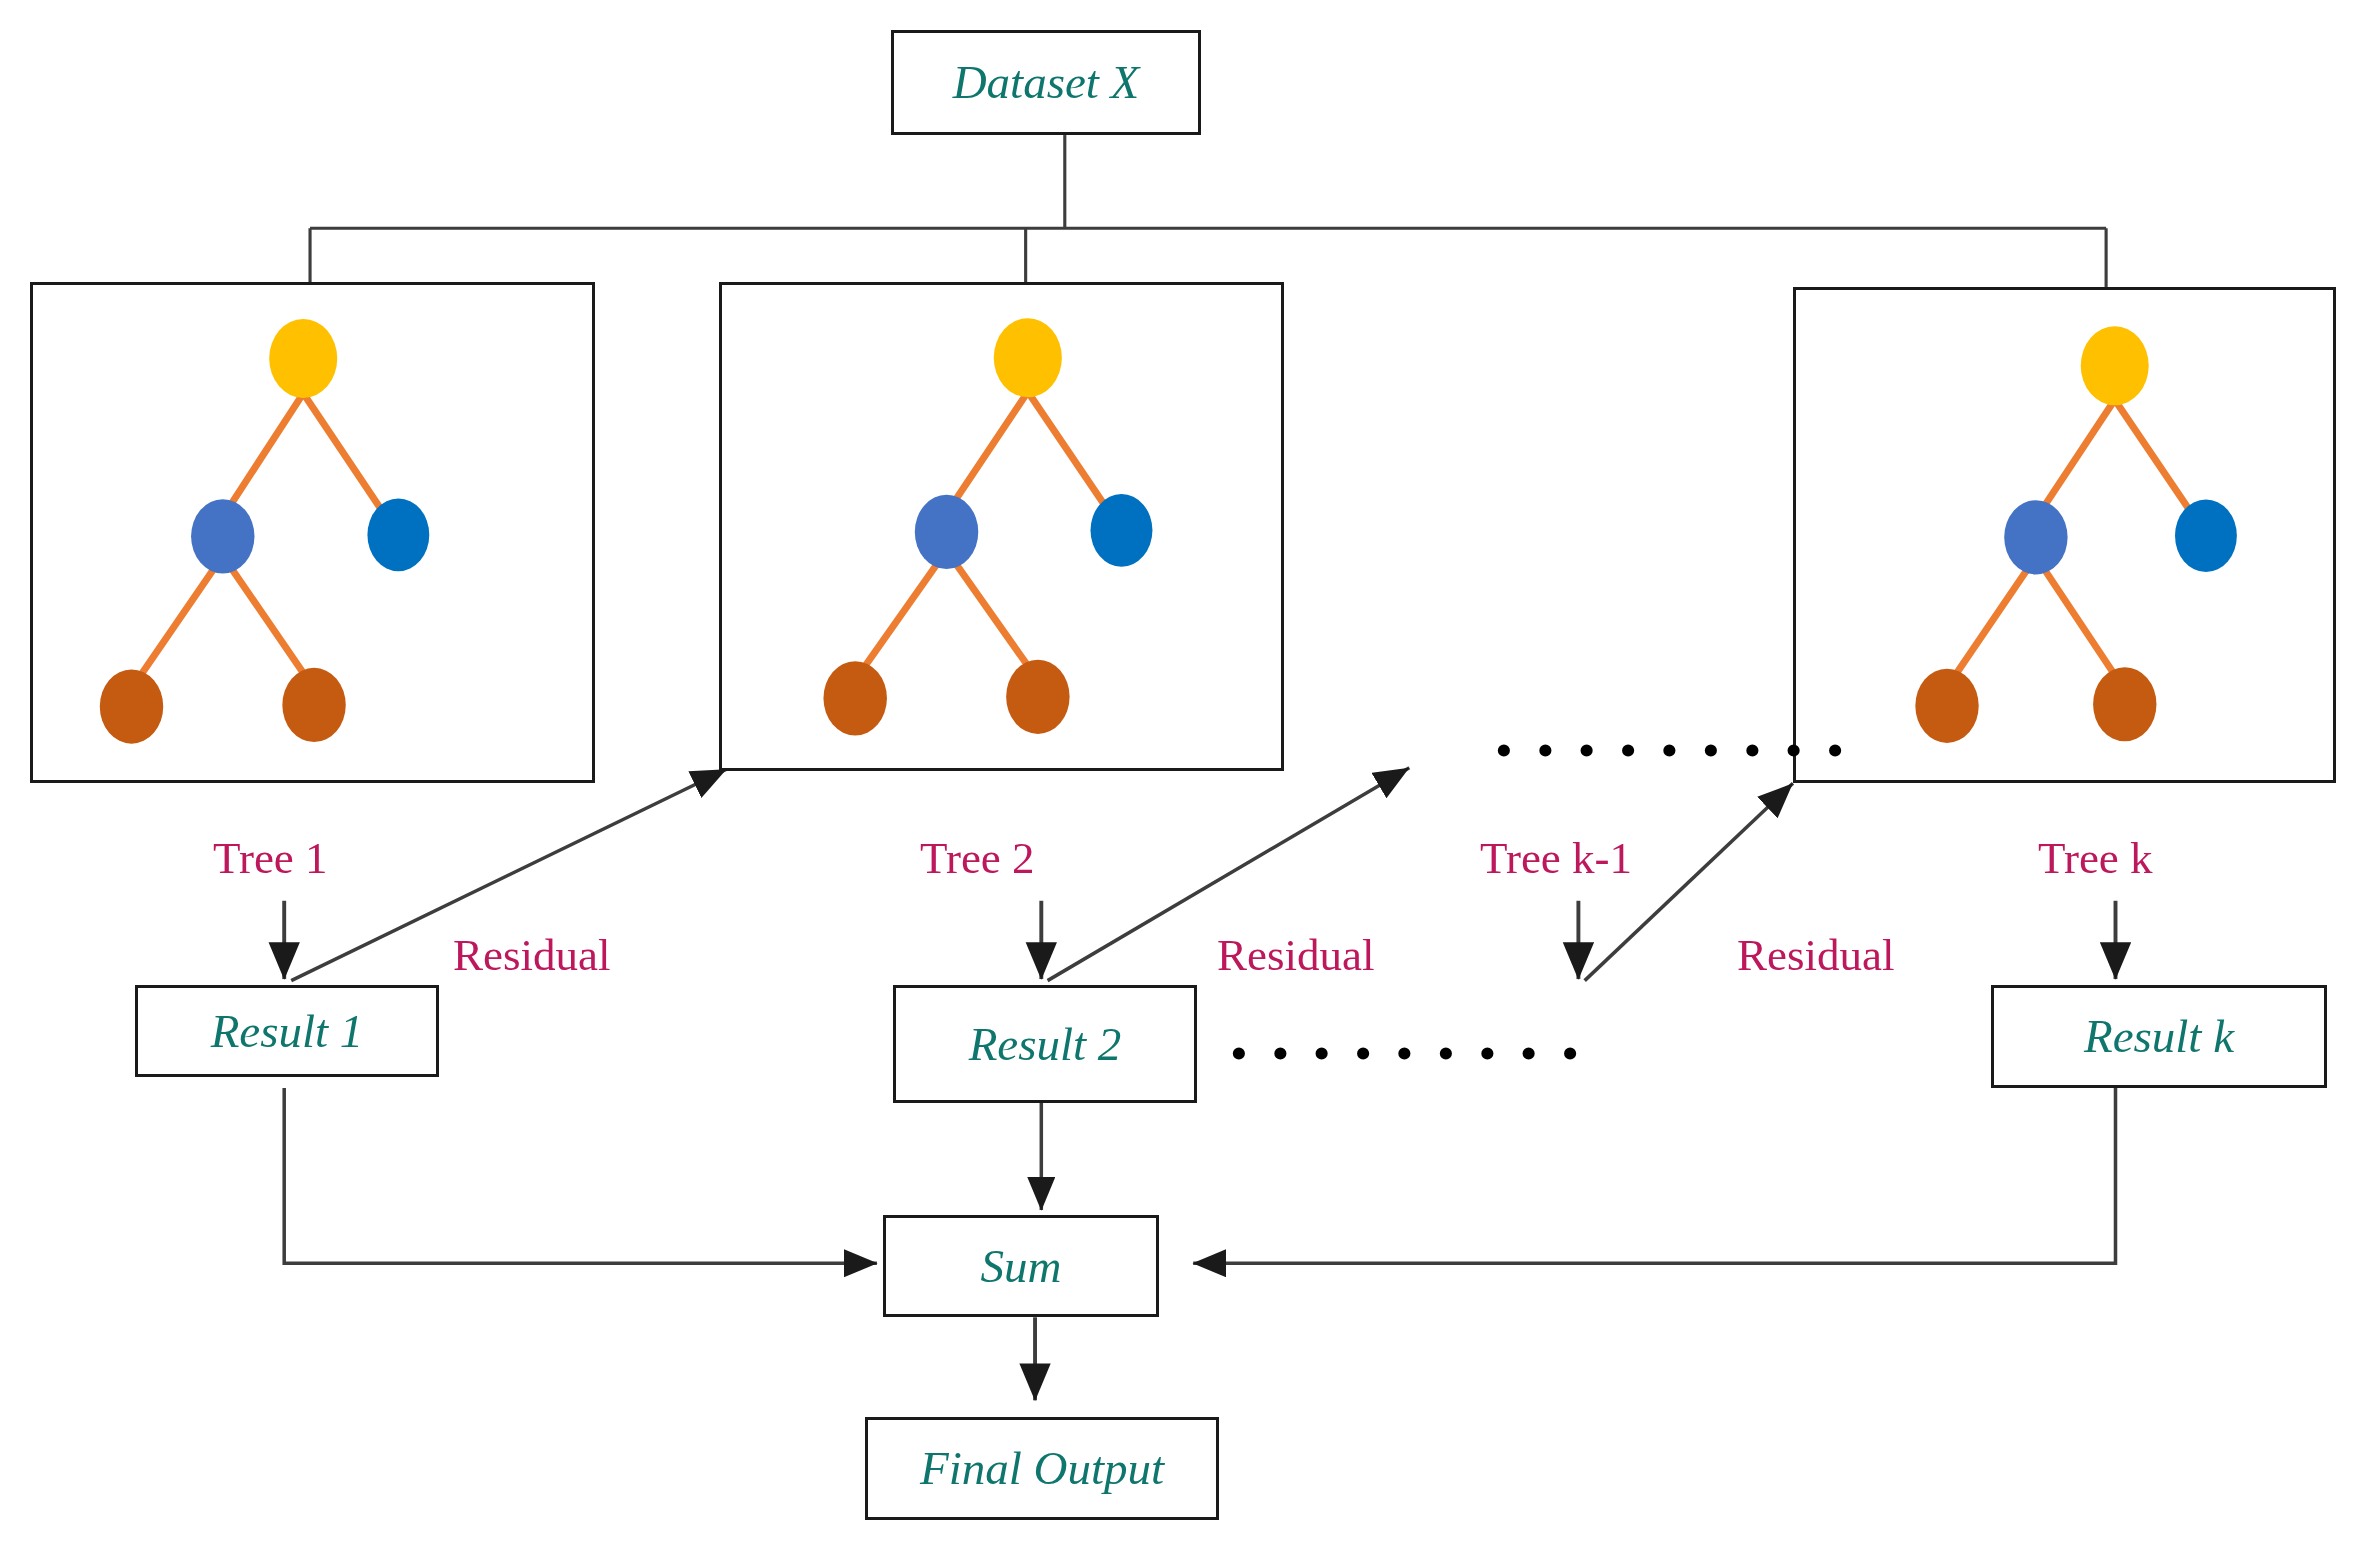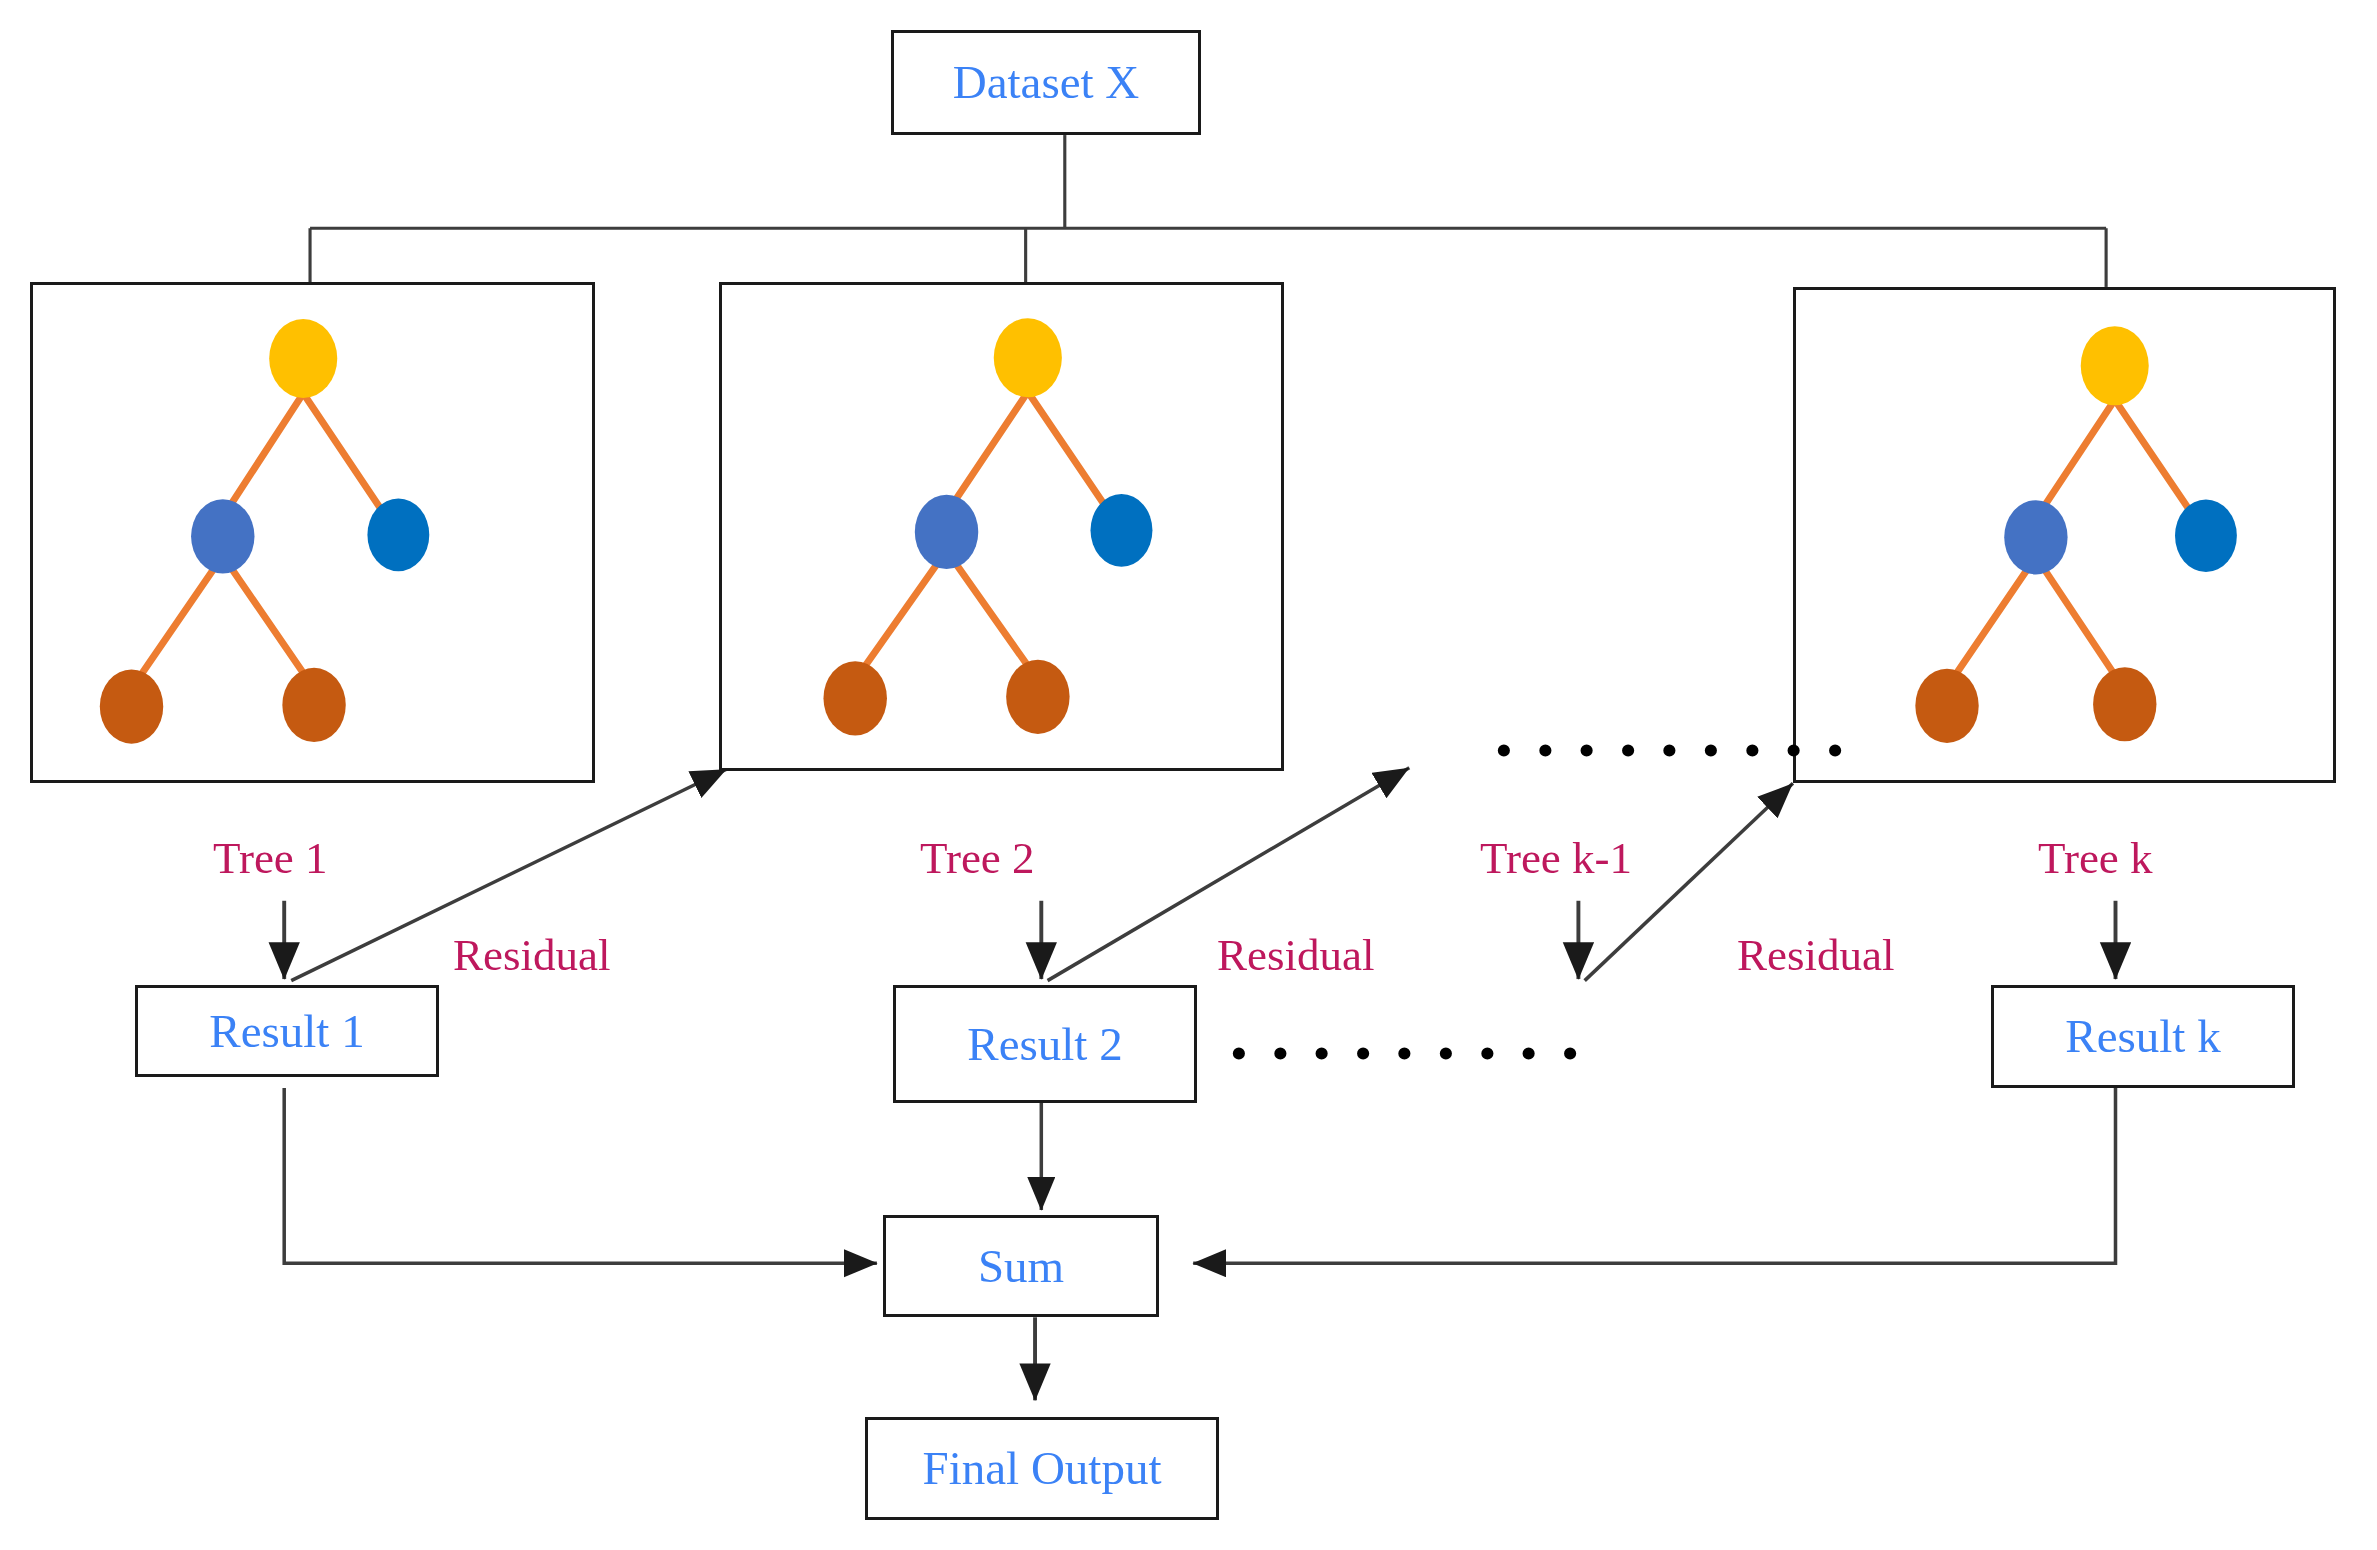--- a/index.html
+++ b/index.html
@@ -24,23 +24,24 @@
     pointer-events: none;
   }
   .node-box {
     position: absolute;
     box-sizing: border-box;
     border: 3.1px solid #1a1a1a;
     background: #ffffff;
     display: flex;
     align-items: center;
     justify-content: center;
-    color: #3b82f6;
+    color: #0f766e;
     line-height: 1;
     white-space: nowrap;
+    font-style: italic;
   }
   .tree-box {
     position: absolute;
     box-sizing: border-box;
     border: 3.1px solid #1a1a1a;
     background: #ffffff;
   }
   .tree-svg {
     position: absolute;
     left: 0; top: 0;
@@ -190,21 +191,21 @@
   <div class="caption fs-lbl" style="left:453px; top:933px;">Residual</div>
   <div class="caption fs-lbl" style="left:1217px; top:933px;">Residual</div>
   <div class="caption fs-lbl" style="left:1737px; top:933px;">Residual</div>
 
   <div class="node-box fs-big" style="left:135px; top:985px; width:304px; height:92px;">
     <span>Result 1</span>
   </div>
   <div class="node-box fs-big" style="left:893px; top:985px; width:304px; height:118px;">
     <span>Result 2</span>
   </div>
-  <div class="node-box fs-big" style="left:1991px; top:985px; width:304px; height:103px;">
+  <div class="node-box fs-big" style="left:1991px; top:985px; width:336px; height:103px;">
     <span>Result k</span>
   </div>
 
   <div class="ellipsis fs-dots" style="left:1231px; top:1031px;">• • • • • • • • •</div>
 
   <div class="node-box fs-big" style="left:883px; top:1215px; width:276px; height:102px;">
     <span>Sum</span>
   </div>
 
   <div class="node-box fs-big" style="left:865px; top:1417px; width:354px; height:103px;">

